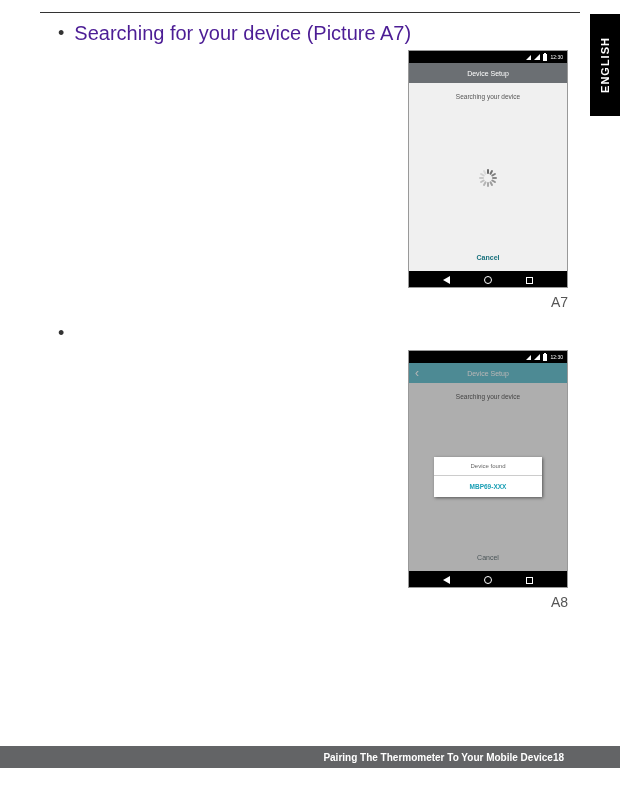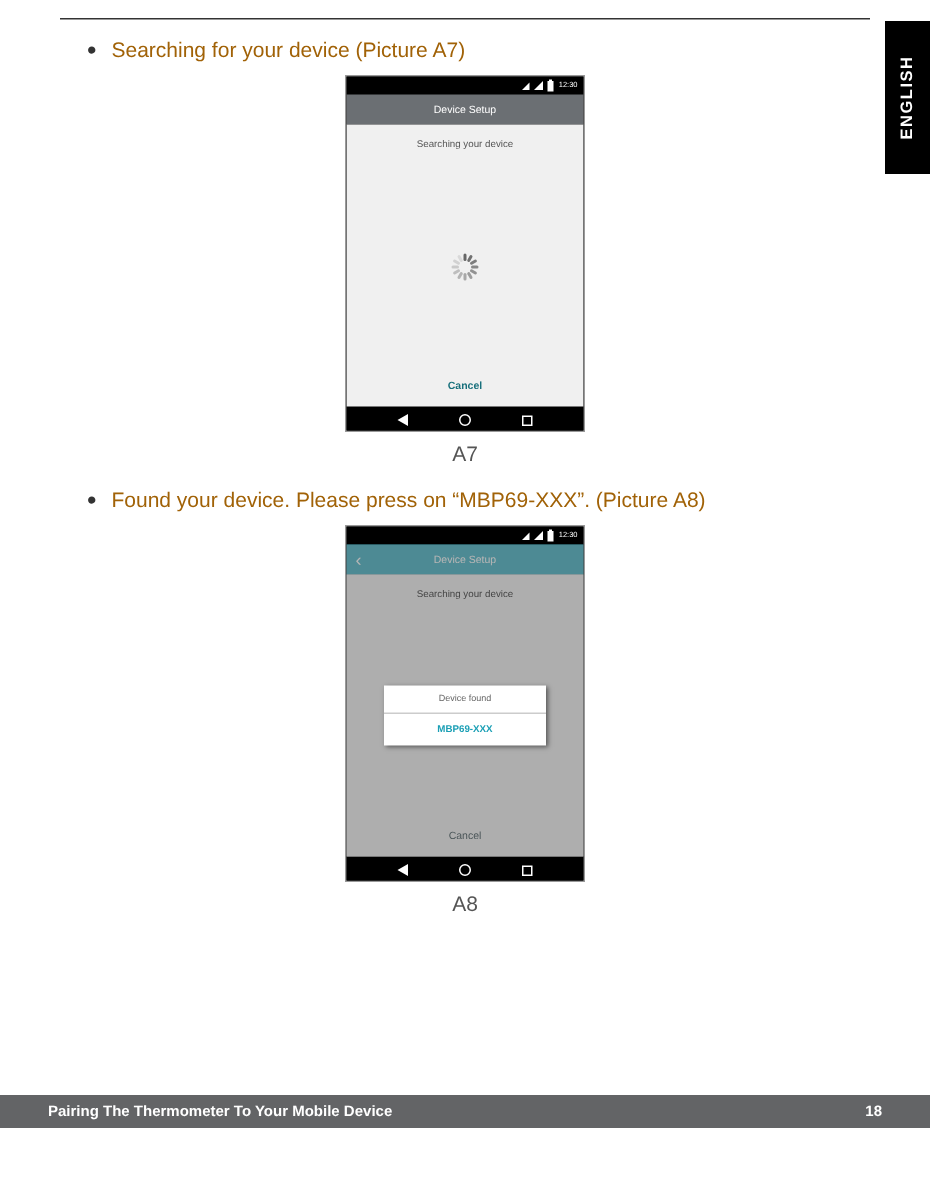--- a/index.html
+++ b/index.html
@@ -49,28 +49,28 @@
       align-items: flex-start;
       margin-bottom: 8px;
     }
     .bullet-dot {
       font-size: 18px;
       line-height: 18px;
       margin-right: 10px;
       margin-left: 6px;
     }
     .bullet-text {
-      font-size: 14px;
+      font-size: 20px;
       line-height: 18px;
-      color: #a16207;
+      color: #4c1d95;
     }
     .phone-figure {
       display: flex;
       flex-direction: column;
-      align-items: center;
+      align-items: flex-end;
       margin-top: 2px;
       margin-bottom: 14px;
     }
     .phone {
       width: 160px;
       border: 1px solid #999;
       background: #000;
       position: relative;
       overflow: hidden;
     }
@@ -252,30 +252,30 @@
       width: 7px; height: 7px;
       border: 1.3px solid #fff;
     }
     .caption {
       font-size: 14px;
       color: #555;
       margin-top: 6px;
     }
     .footer {
       position: absolute;
-      bottom: 42px;
+      bottom: 26px;
       left: 0;
       right: 0;
       height: 22px;
       background: #636466;
       color: #fff;
       display: flex;
       align-items: center;
-      justify-content: space-between;
-      padding: 0 32px;
+      justify-content: flex-end;
+      padding: 0 56px;
       font-size: 10px;
       font-weight: bold;
     }
   </style>
 </head>
 <body>
 
 <div class="page-rule"></div>
 
 <div class="language-tab">
@@ -322,21 +322,20 @@
         <div class="nav-tri"></div>
         <div class="nav-circ"></div>
         <div class="nav-sq"></div>
       </div>
     </div>
     <div class="caption">A7</div>
   </div>
 
   <div class="bullet-row">
     <div class="bullet-dot">•</div>
-    <div class="bullet-text">Found your device. Please press on “MBP69-XXX”. (Picture A8)</div>
   </div>
 
   <div class="phone-figure">
     <div class="phone phone-b">
       <div class="status-bar">
         <div class="tri"></div>
         <div class="sig"></div>
         <div class="batt"></div>
         <div class="time">12:30</div>
       </div>

